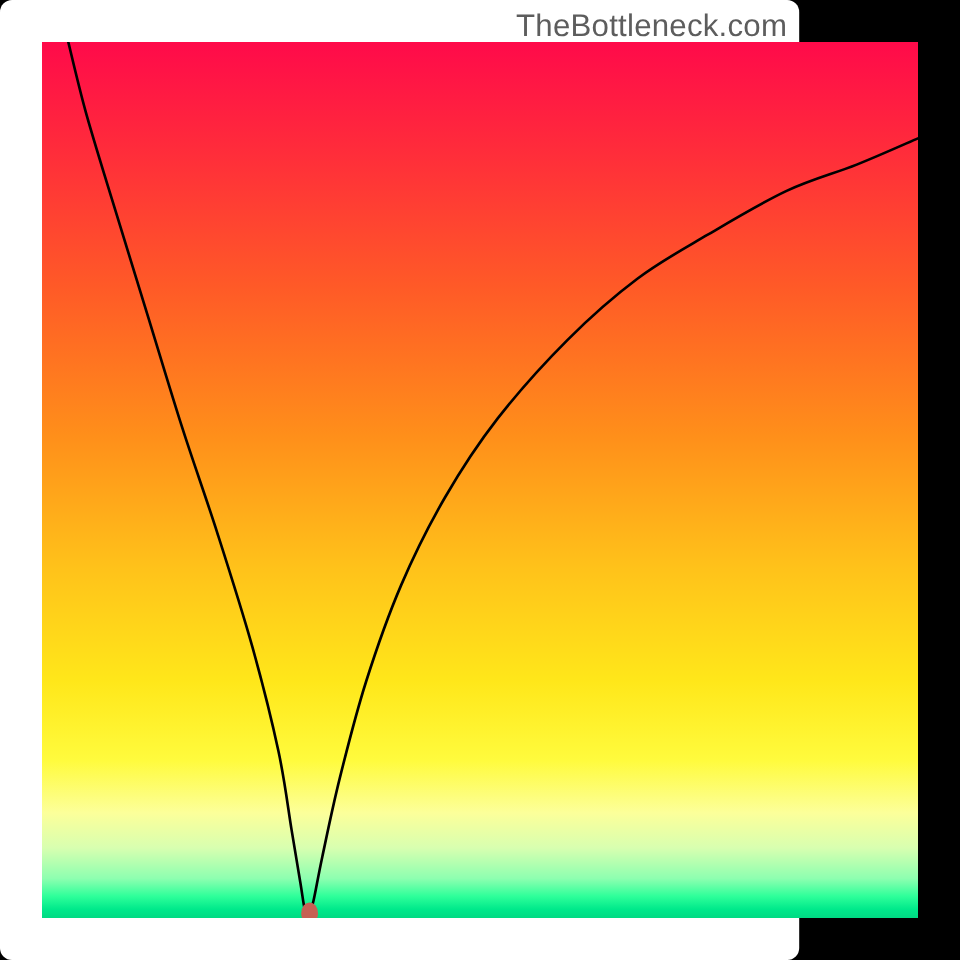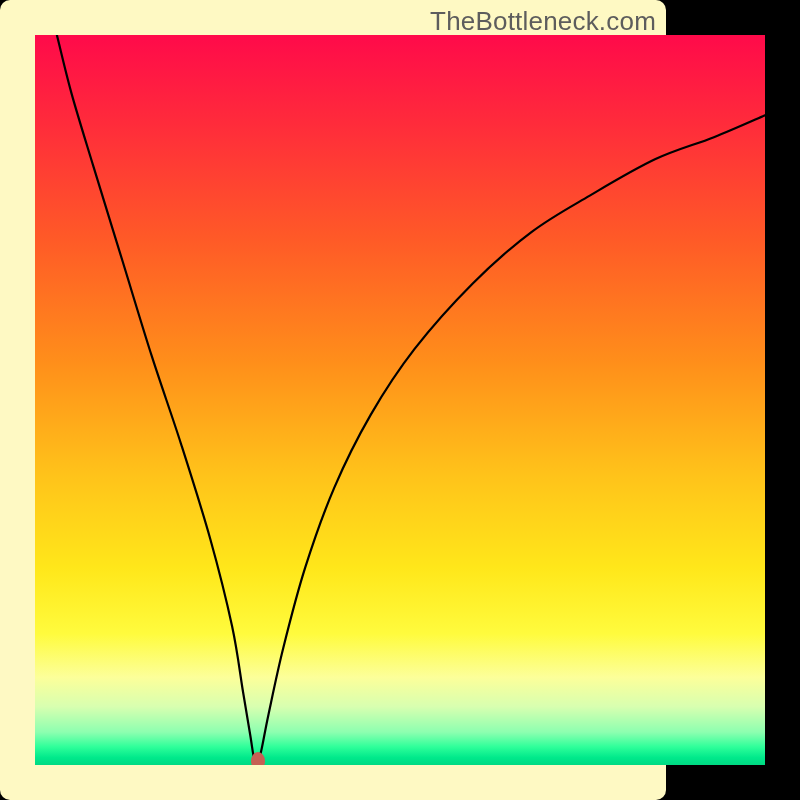--- a/index.html
+++ b/index.html
@@ -10,21 +10,21 @@
     background: #000;
     overflow: hidden;
     font-family: Arial, Helvetica, sans-serif;
   }
   .frame {
     position: absolute;
     left: 0;
     top: 0;
     width: 666px;
     height: 800px;
-    background: #fef9c3;
+    background: #ffffff;
     border-radius: 10px;
   }
   .plot {
     position: absolute;
     left: 35px;
     top: 35px;
     width: 730px;
     height: 730px;
     overflow: hidden;
   }

